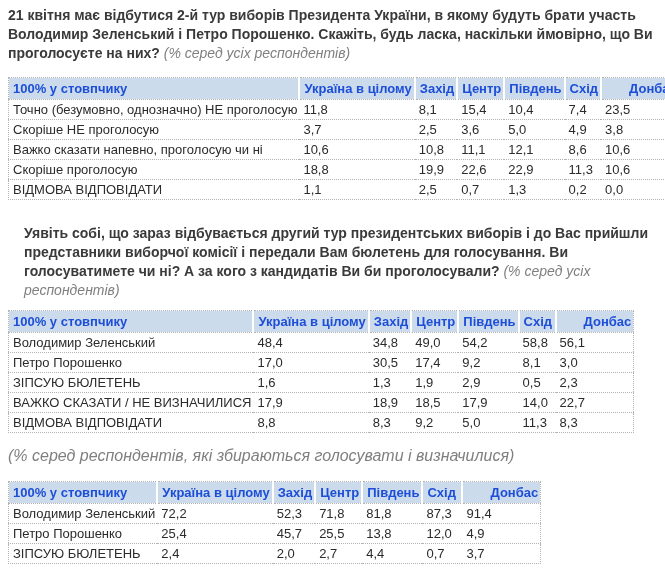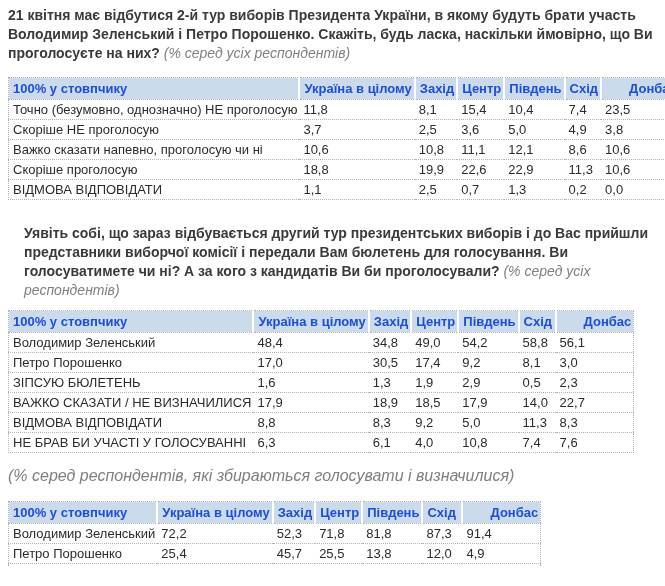--- a/index.html
+++ b/index.html
@@ -186,29 +186,20 @@
         </tr>
         <tr>
           <td>ВІДМОВА ВІДПОВІДАТИ</td>
           <td>8,8</td>
           <td>8,3</td>
           <td>9,2</td>
           <td>5,0</td>
           <td>11,3</td>
           <td>8,3</td>
         </tr>
-        <tr>
-          <td>НЕ БРАВ БИ УЧАСТІ У ГОЛОСУВАННІ</td>
-          <td>6,3</td>
-          <td>6,1</td>
-          <td>4,0</td>
-          <td>10,8</td>
-          <td>7,4</td>
-          <td>7,6</td>
-        </tr>
       </tbody>
     </table>
 
   <span class="note-block">(% серед респондентів, які збираються голосувати і визначилися)</span>
 
   <table class="stats" id="table-2">
       <colgroup>
         <col style="width: 133px;">
         <col style="width: 110px;">
         <col style="width: 35px;">

